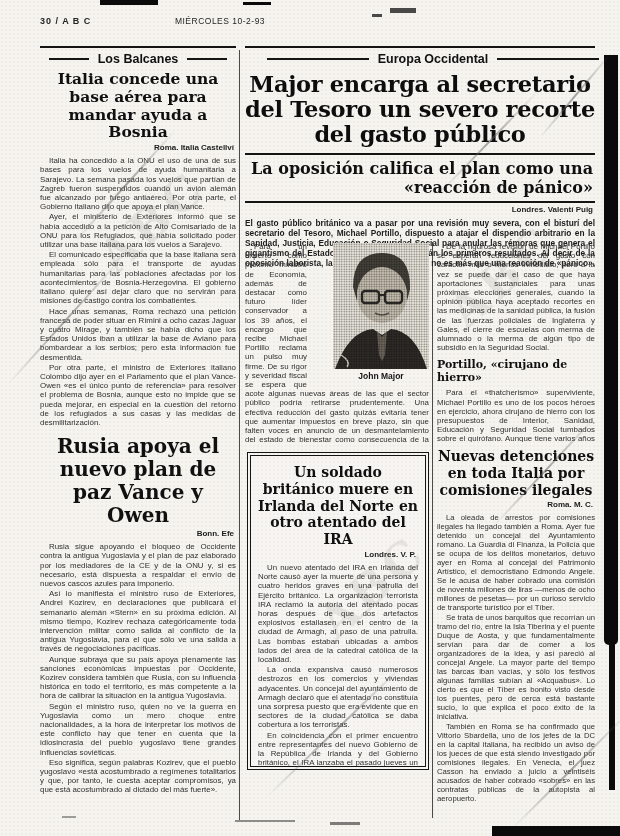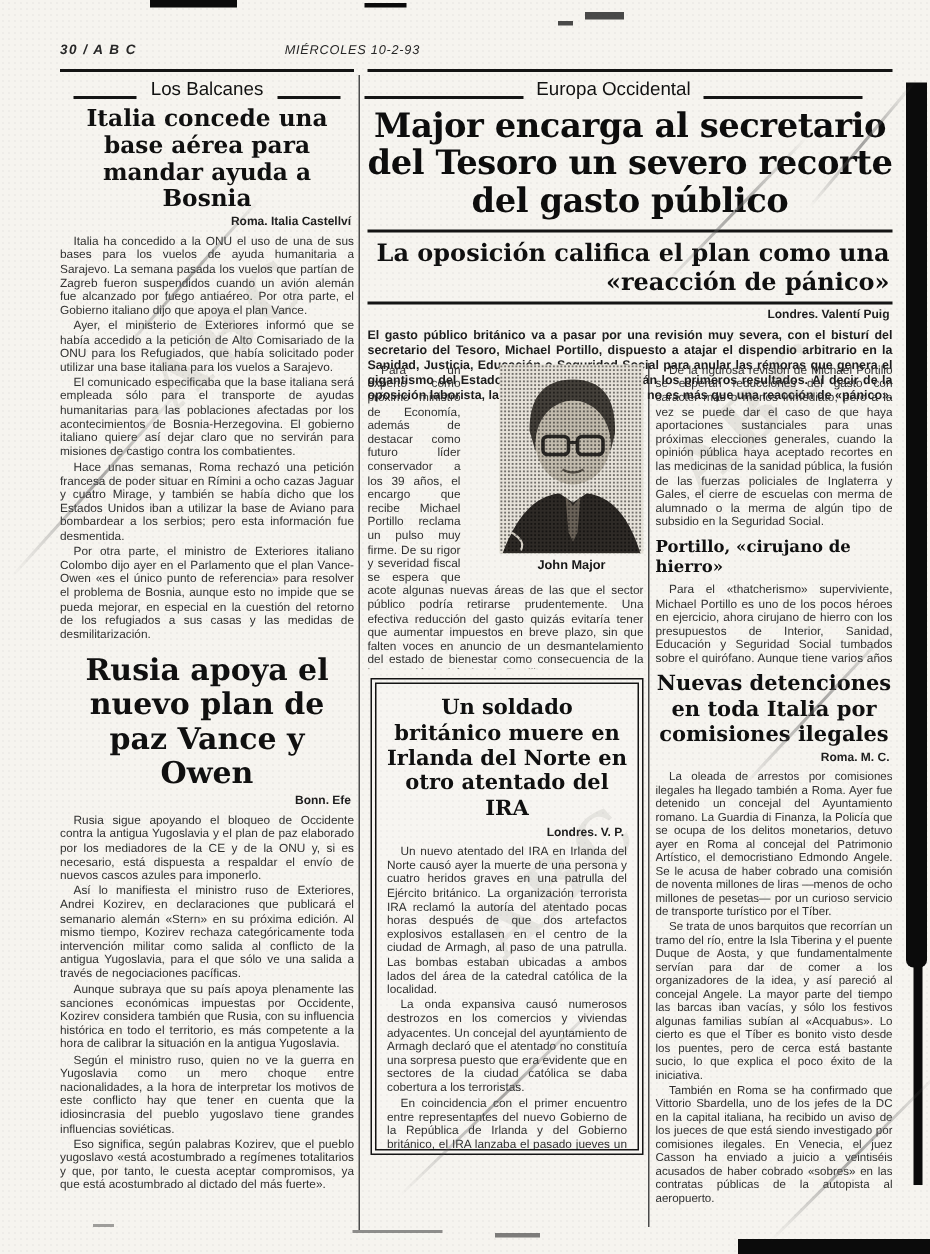--- a/index.html
+++ b/index.html
@@ -6,28 +6,28 @@
   .page{
     position:relative;width:620px;height:836px;margin:0 auto;
     background:#f6f4ef;
     background-image:radial-gradient(rgba(40,35,30,0.035) 1px, transparent 1px);
     background-size:4px 4px;
     overflow:hidden;
     font-family:"Liberation Sans",sans-serif;
     color:#262626;
   }
   
-  .masthead{position:absolute;top:28px;left:40px;width:555px;display:flex;align-items:baseline;font-style:italic;}
+  .masthead{position:absolute;top:16px;left:40px;width:555px;display:flex;align-items:baseline;}
   .pagenum{font-size:9px;font-weight:bold;letter-spacing:1px;width:120px;}
   .section-title{flex:1;text-align:center;font-family:"DejaVu Serif",serif;font-weight:bold;font-size:15px;letter-spacing:3px;}
-  .edition-date{width:120px;text-align:right;font-size:8.5px;letter-spacing:0.5px;}
+  .edition-date{width:120px;text-align:center;font-size:8.5px;letter-spacing:0.5px;}
   .hrule{position:absolute;background:#141414;}
   .vrule{position:absolute;width:1px;background:#4a4a4a;}
   
-  .kicker{position:absolute;top:52px;display:flex;align-items:flex-end;font-weight:normal;font-size:12.5px;color:#111;}
+  .kicker{position:absolute;top:52px;display:flex;align-items:center;font-weight:bold;font-size:12.5px;color:#111;}
   .kicker::before,.kicker::after{content:"";flex:1;border-top:2.5px solid #151515;margin:0 9px;}
   
   .bodytext p{margin:0 0 1px 0;font-size:7.9px;line-height:9.2px;text-align:justify;text-indent:9px;color:#303030;}
   .byline{font-size:8px;font-weight:bold;text-align:right;margin:2px 2px 4px 0;color:#1d1d1d;}
   .art-title{font-family:"DejaVu Serif",serif;font-weight:bold;text-align:center;color:#101010;margin:0;}
   .blurred{filter:blur(0.22px);}
   
   .left-col{position:absolute;left:40px;top:70px;width:196px;height:760px;overflow:hidden;}
   .left-col .art-title.t1{font-size:15.5px;line-height:1.15;}
   .left-col .art-title.t2{font-size:20px;line-height:1.15;margin-top:8px;}
@@ -76,21 +76,21 @@
   <div class="masthead">
     <div class="pagenum">30 / A B C</div>
     <div class="edition-date">MIÉRCOLES 10-2-93</div>
   </div>
   <div class="hrule" style="left:40px;top:46px;width:196px;height:2px;"></div>
   <div class="hrule" style="left:245px;top:46px;width:350px;height:2px;"></div>
 
   <div class="kicker" style="left:40px;width:196px;">
     <span>Los Balcanes</span>
   </div>
-  <div class="kicker" style="left:234px;width:350px;">
+  <div class="kicker" style="left:258px;width:350px;">
     <span>Europa Occidental</span>
   </div>
 
   <div class="vrule" style="left:239px;top:50px;height:770px;"></div>
   <div class="vrule" style="left:432px;top:242px;height:576px;"></div>
 
   <div class="left-col bodytext blurred">
     <h2 class="art-title t1">Italia concede una base aérea para mandar ayuda a Bosnia</h2>
     <div class="byline">Roma. Italia Castellví</div>
     <p>Italia ha concedido a la ONU el uso de una de sus bases para los vuelos de ayuda humanitaria a Sarajevo. La semana pasada los vuelos que partían de Zagreb fueron suspendidos cuando un avión alemán fue alcanzado por fuego antiaéreo. Por otra parte, el Gobierno italiano dijo que apoya el plan Vance.</p>

